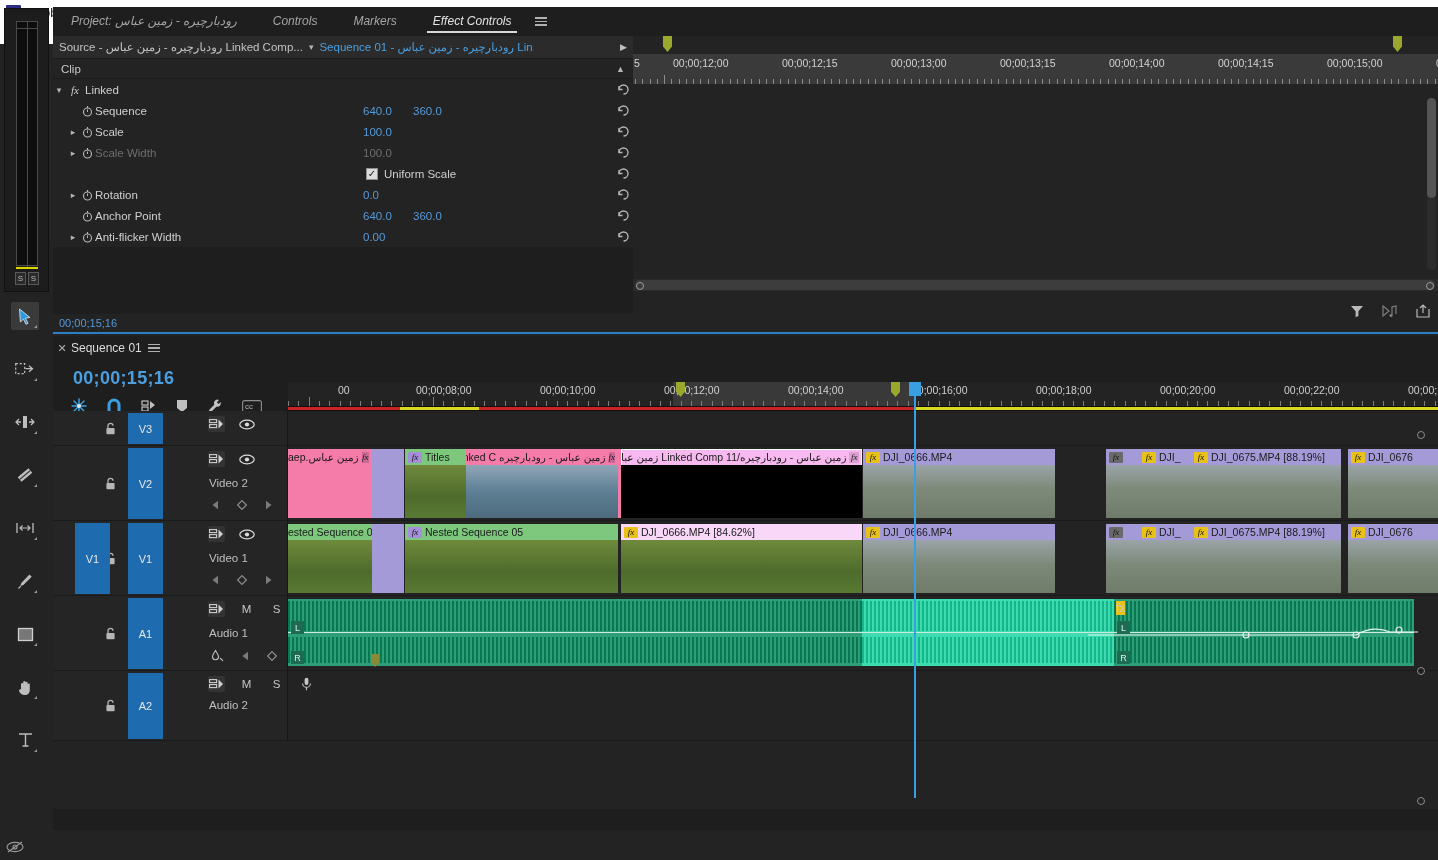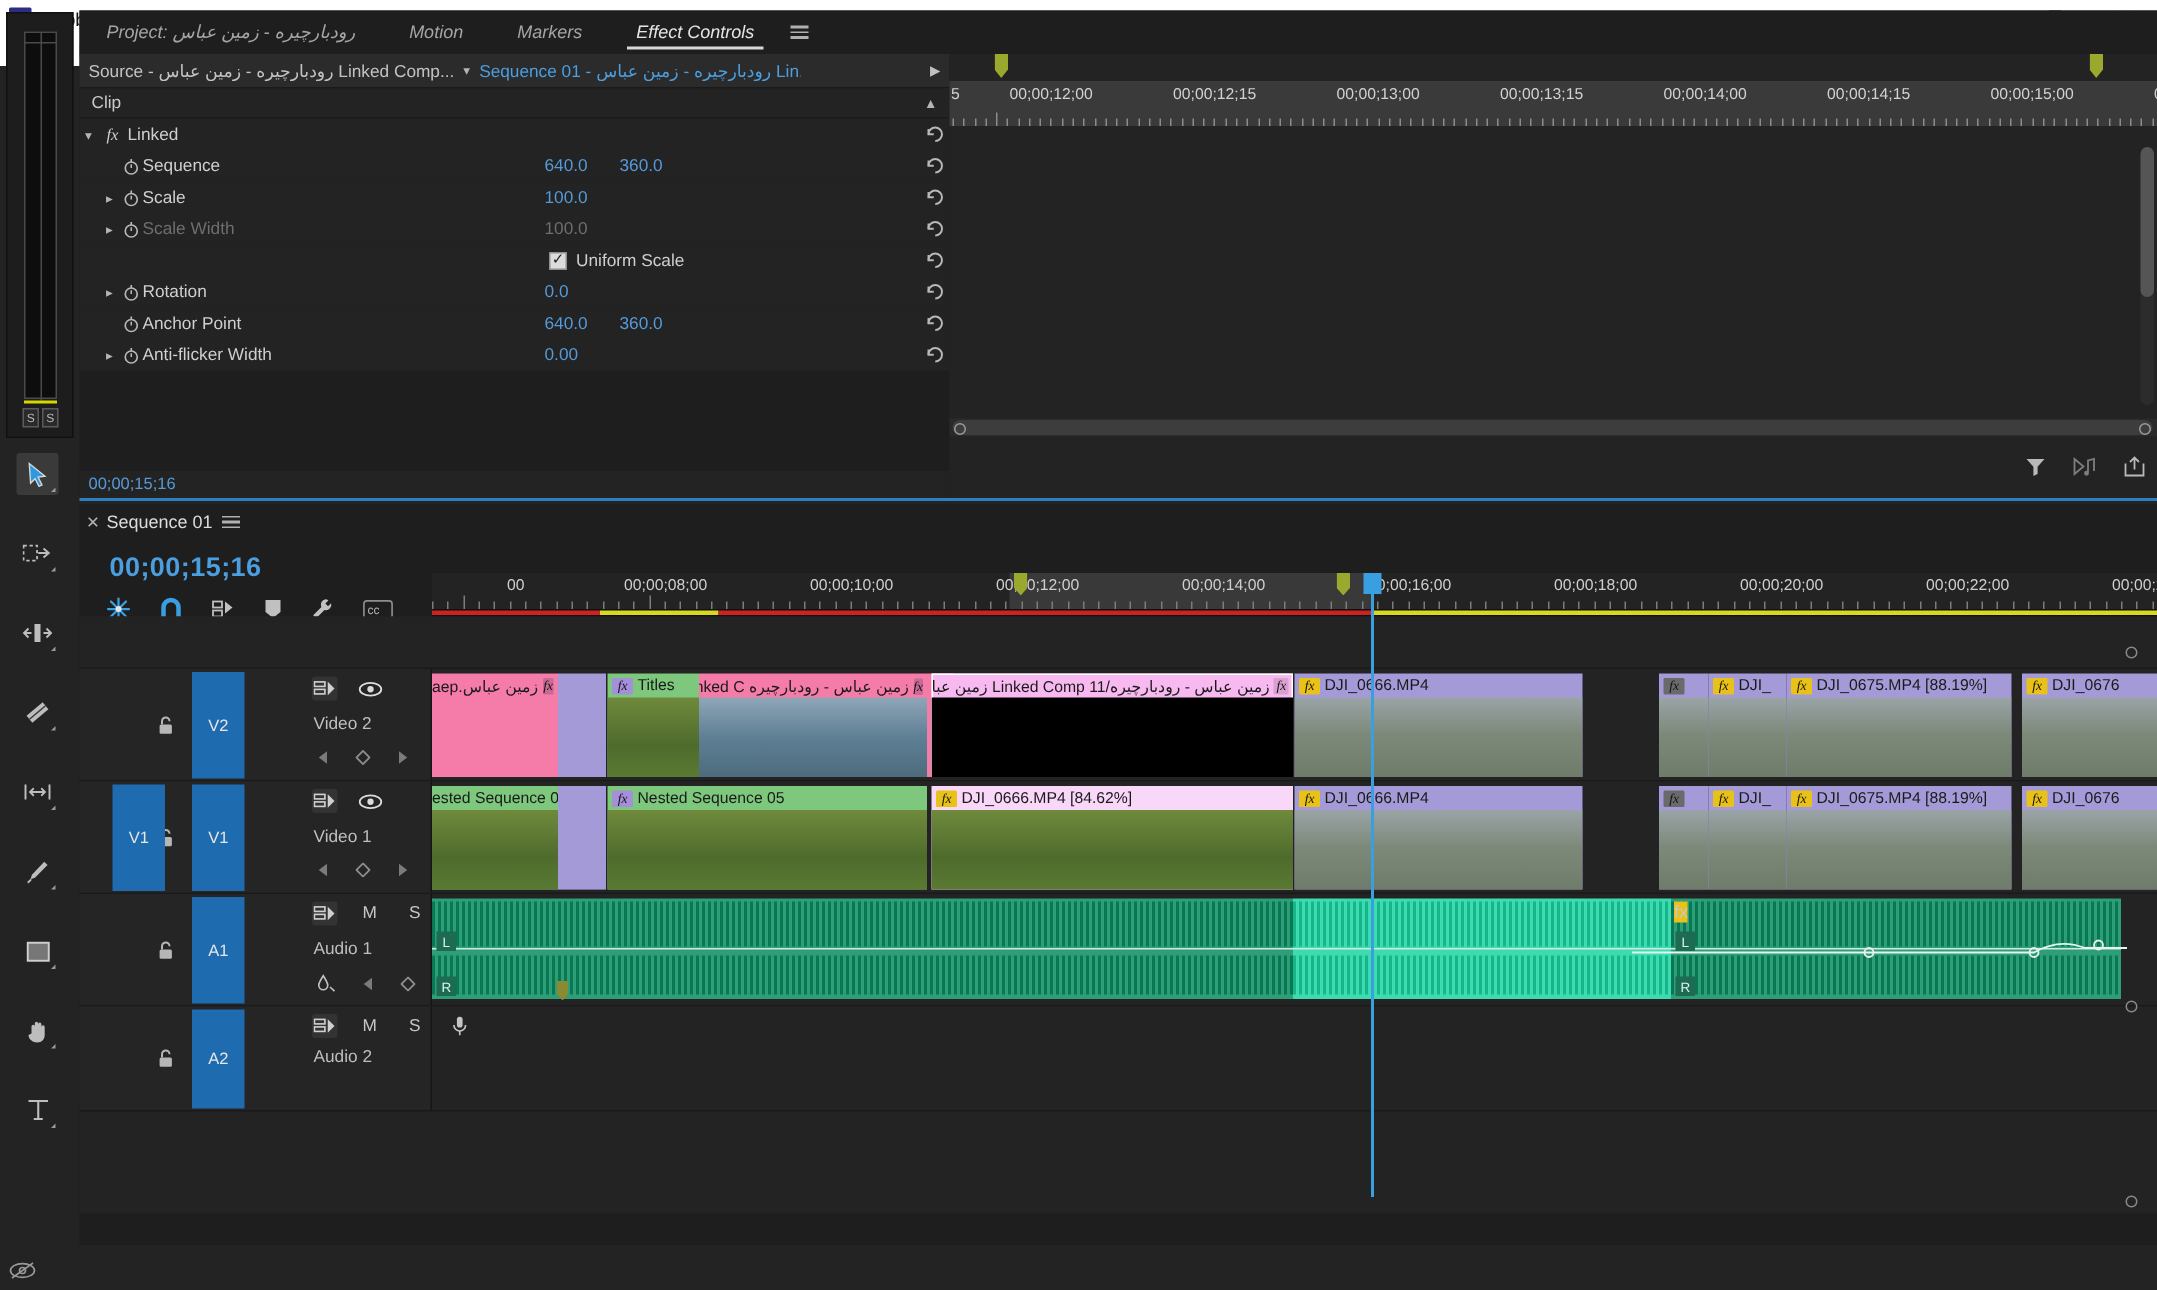--- a/index.html
+++ b/index.html
@@ -317,21 +317,21 @@
       <ellipse cx="9" cy="7" rx="8" ry="4.6" fill="none" stroke="#9a9a9a" stroke-width="1.1"></ellipse>
       <circle cx="9" cy="7" r="2" fill="none" stroke="#9a9a9a" stroke-width="1.1"></circle>
       <line x1="2" y1="12" x2="16" y2="2" stroke="#9a9a9a" stroke-width="1.1"></line>
     </svg>
   </div>
 
   <div class="ecpanel">
 
     <div class="ec-tabs" id="ectabs">
         <div class="ec-tab">Project: رودبارچیره - زمین عباس</div>
-        <div class="ec-tab">Motion</div>
+        <div class="ec-tab">Controls</div>
         <div class="ec-tab">Markers</div>
         <div class="ec-tab sel">Effect Controls</div>
         <span class="hamb">
           <i></i>
           <i></i>
           <i></i>
         </span>
       </div>
 
     <div class="ec-srcrow">
@@ -839,20 +839,44 @@
       </div>
     <div class="tl-bars" id="tlbars">
         <div class="tl-bar" style="left: 0px; width: 112px; background: rgb(204, 34, 34);"></div>
         <div class="tl-bar" style="left: 112px; width: 79px; background: rgb(216, 216, 32);"></div>
         <div class="tl-bar" style="left: 191px; width: 435px; background: rgb(204, 34, 34);"></div>
         <div class="tl-bar" style="left: 626px; width: 549px; background: rgb(216, 216, 32);"></div>
       </div>
 
     <div class="tl-tracks" id="tltracks">
         <div class="trk" style="top: 0px; height: 35px;">
+          <div class="trk-head">
+            <span class="sync-lock" style="top:10.5px">
+              <svg width="11" height="13" viewBox="0 0 11 13">
+                <path d="M3 6V3.8a2.5 2.5 0 015 0" fill="none" stroke="#b6b6b6" stroke-width="1.3"></path>
+                <rect x="1.4" y="6" width="8.2" height="6.2" rx="1" fill="#b6b6b6"></rect>
+              </svg>
+            </span>
+            <span class="trk-btn" style="top:2px;height:31px">V3</span>
+            <span class="trk-ctrls">
+              <span class="ctrl-i on">
+                <svg width="15" height="12" viewBox="0 0 15 12">
+                  <rect x="0.6" y="1.6" width="7" height="3" fill="none" stroke="#cfcfcf" stroke-width="1.1"></rect>
+                  <rect x="0.6" y="6.6" width="7" height="3" fill="none" stroke="#cfcfcf" stroke-width="1.1"></rect>
+                  <path d="M9.5 1.5l4.5 4.5-4.5 4.5z" fill="#cfcfcf"></path>
+                </svg>
+              </span>
+              <span class="ctrl-i">
+                <svg width="16" height="11" viewBox="0 0 16 11">
+                  <ellipse cx="8" cy="5.5" rx="7.2" ry="4.3" fill="none" stroke="#dcdcdc" stroke-width="1.2"></ellipse>
+                  <circle cx="8" cy="5.5" r="2.1" fill="#dcdcdc"></circle>
+                </svg>
+              </span>
+            </span>
+          </div>
           <div class="lane"></div>
         </div>
         <div class="trk" style="top: 35px; height: 75px;">
           <div class="trk-head">
             <span class="sync-lock" style="top:30.5px">
               <svg width="11" height="13" viewBox="0 0 11 13">
                 <path d="M3 6V3.8a2.5 2.5 0 015 0" fill="none" stroke="#b6b6b6" stroke-width="1.3"></path>
                 <rect x="1.4" y="6" width="8.2" height="6.2" rx="1" fill="#b6b6b6"></rect>
               </svg>
             </span>

